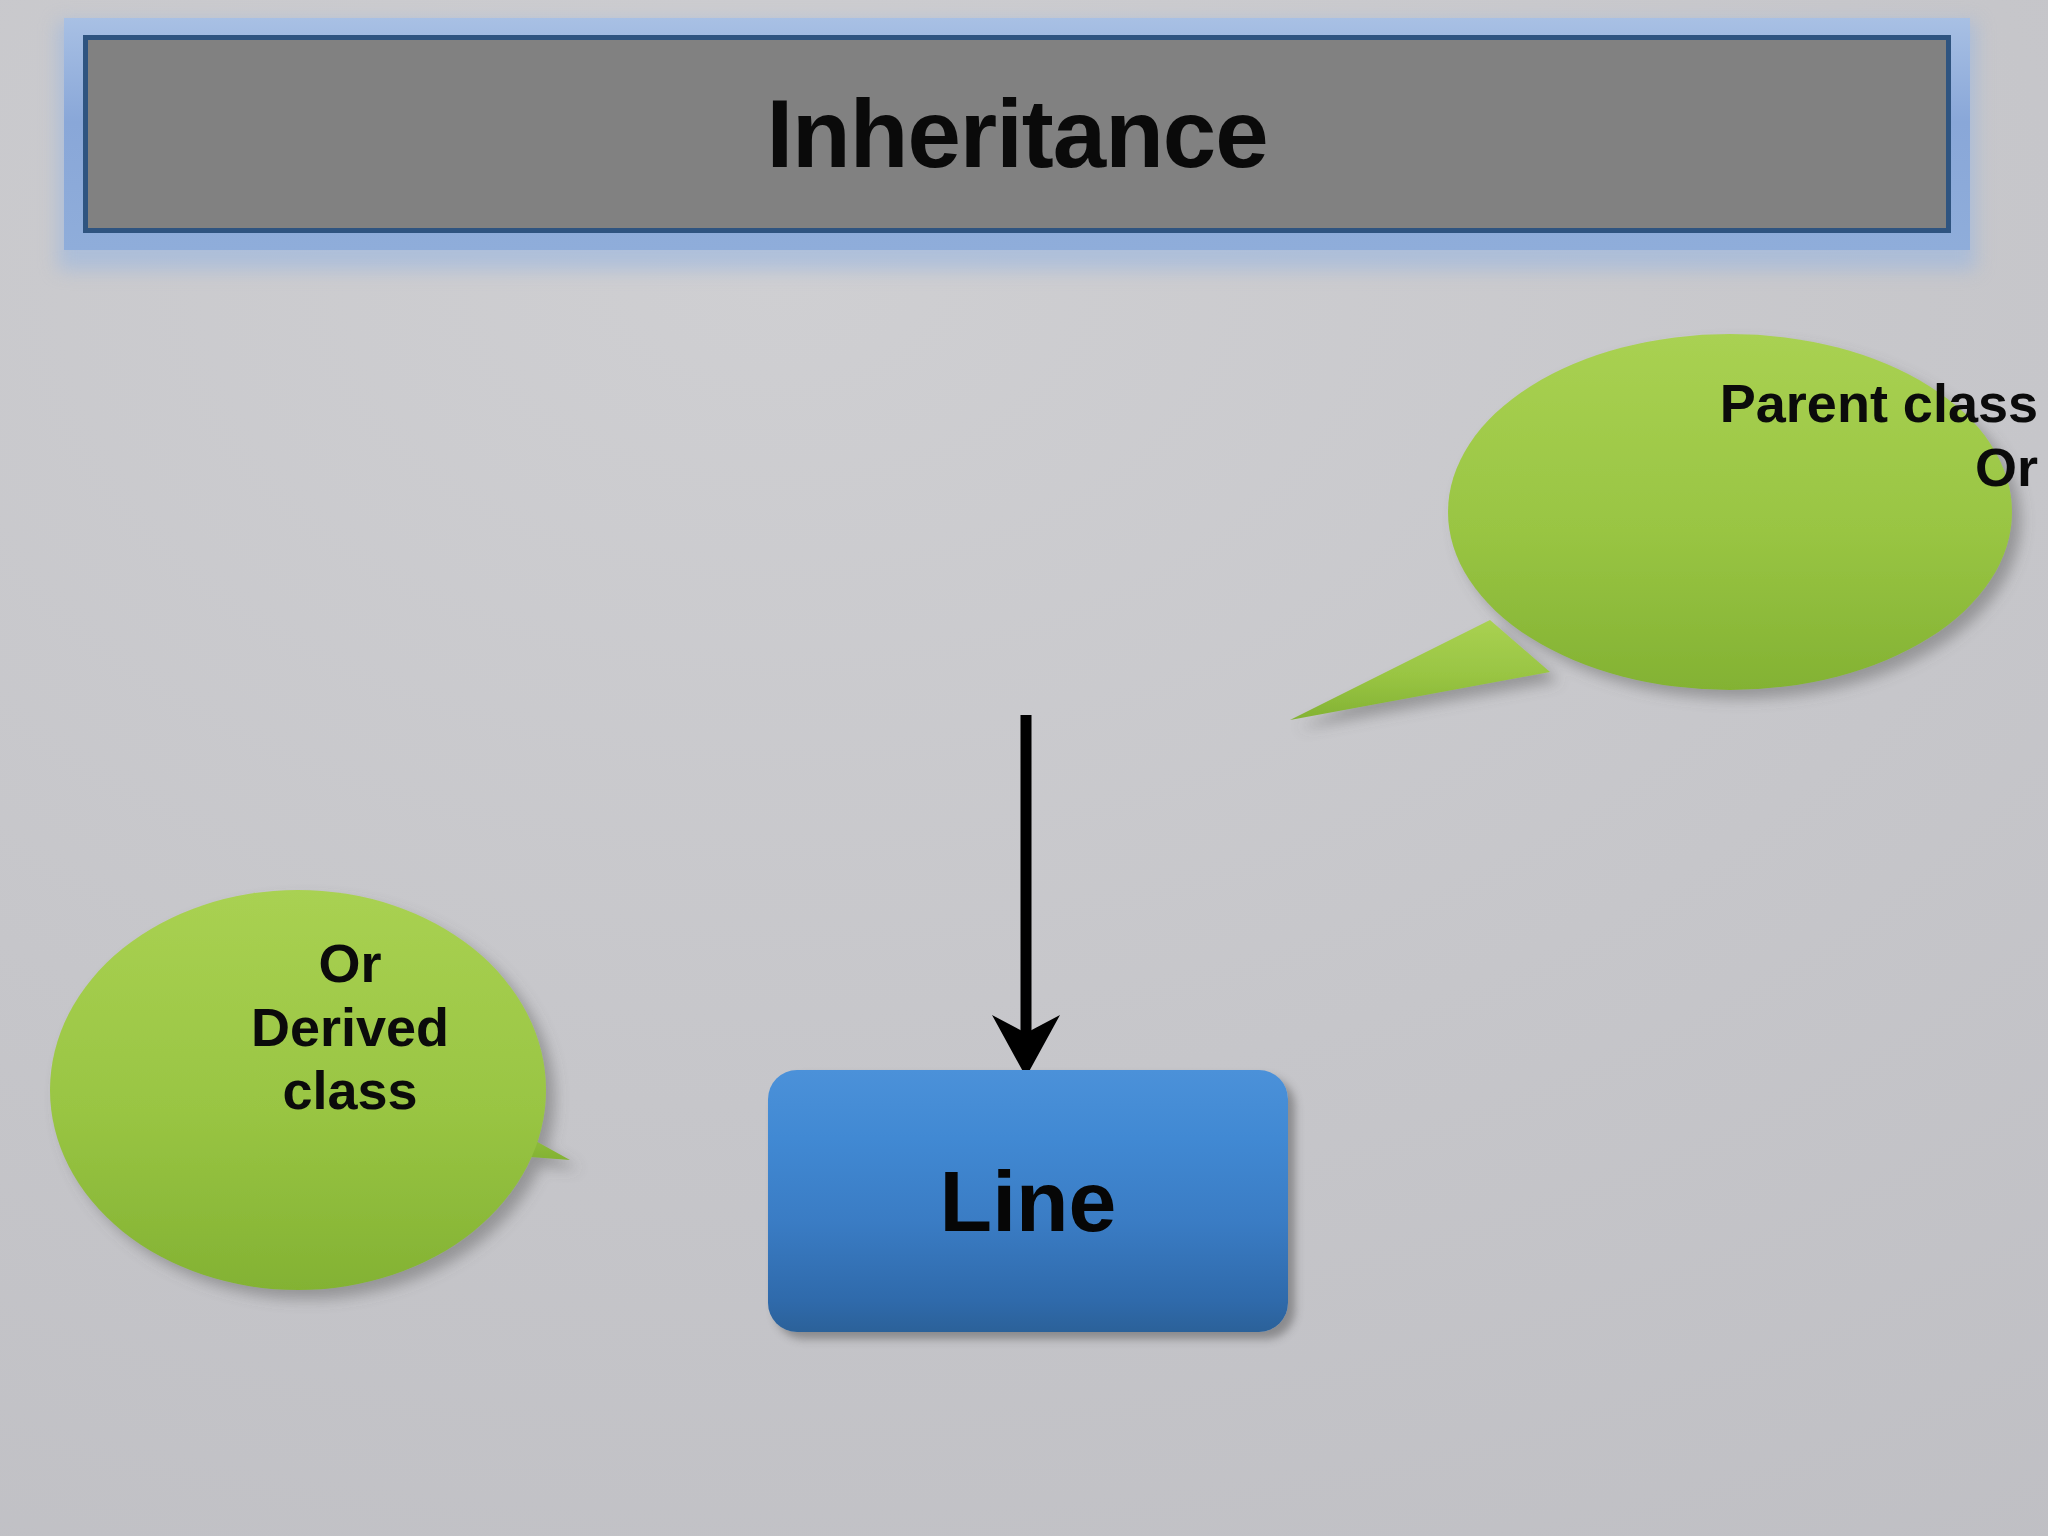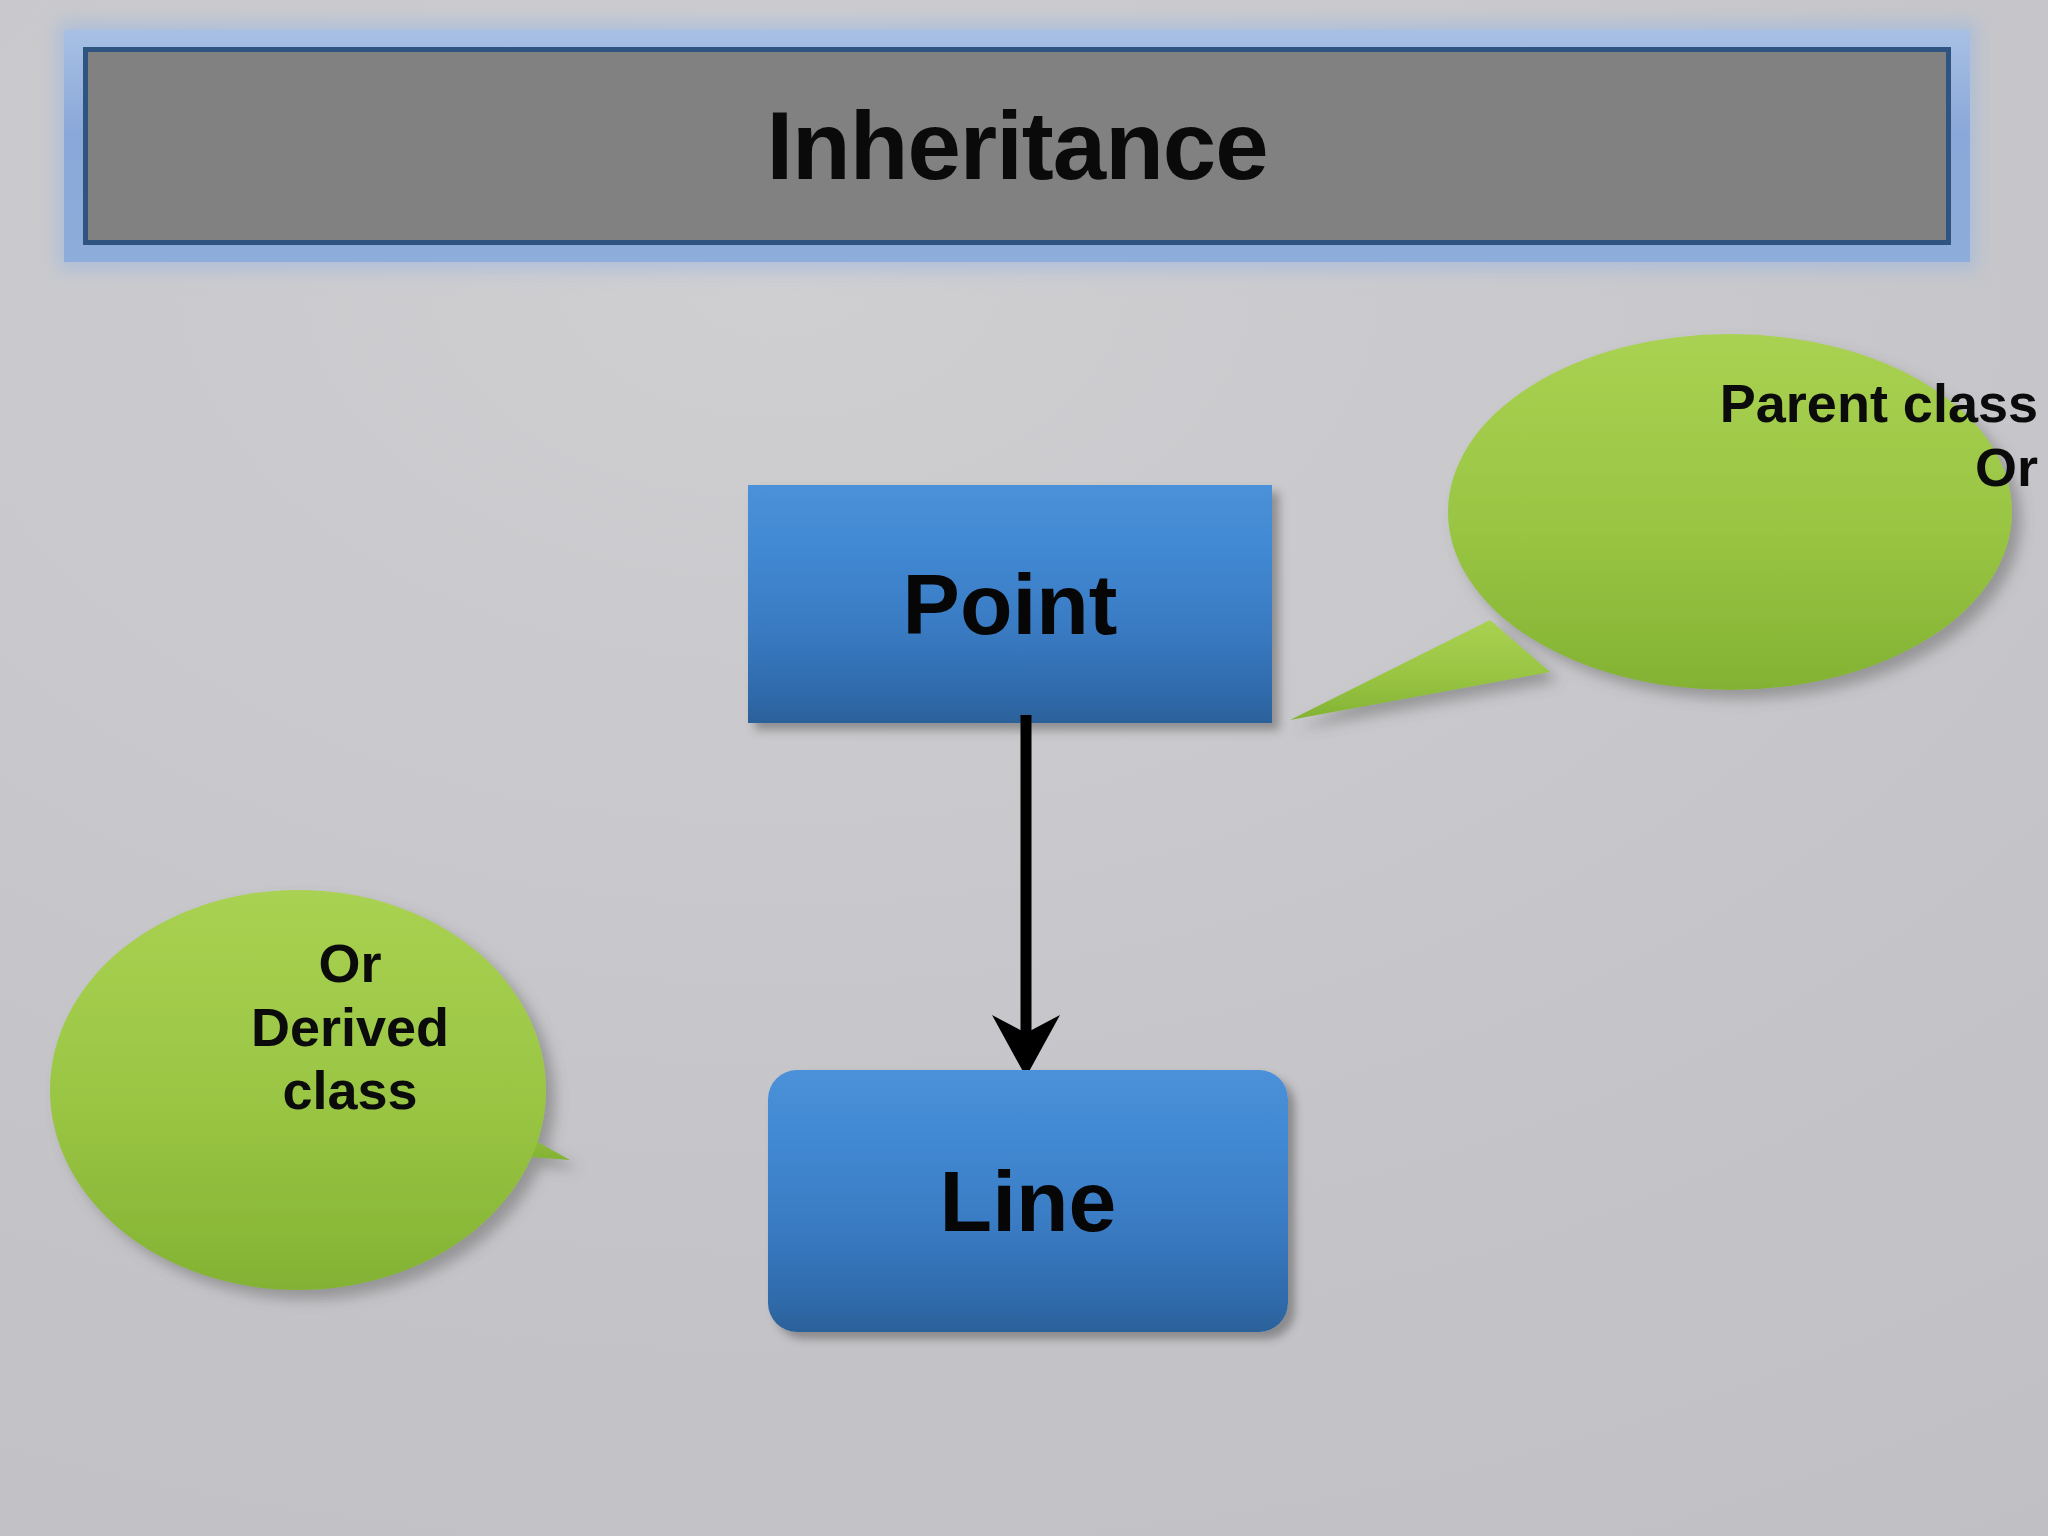--- a/index.html
+++ b/index.html
@@ -25,21 +25,21 @@
     top: 22px;
     width: 1918px;
     height: 248px;
     border-radius: 4px;
     background: rgba(150, 180, 225, 0.55);
     filter: blur(9px);
   }
   .title-outer {
     position: absolute;
     left: 64px;
-    top: 30px;
+    top: 18px;
     width: 1906px;
     height: 232px;
     background: linear-gradient(180deg, #a8c0e4 0%, #89a7d8 45%, #8fadda 100%);
     box-sizing: border-box;
     padding: 17px 19px 17px 19px;
   }
   .title-inner {
     position: relative;
     width: 100%;
     height: 100%;
@@ -136,23 +136,20 @@
 
 <div id="slide">
 
   <div class="title-glow"></div>
   <div class="title-outer">
     <div class="title-inner">
       <div class="title-text">Inheritance</div>
     </div>
   </div>
 
-  <div id="box-point" class="class-box">
-    <span class="label">Point</span>
-  </div>
 
   <svg id="arrow-point-to-line" viewBox="0 0 120 370">
     <line x1="56" y1="0" x2="56" y2="330" stroke="#000000" stroke-width="11"></line>
     <path d="M 56 362 L 22 300 L 56 318 L 90 300 Z" fill="#000000"></path>
   </svg>
 
   <div id="box-line" class="class-box">
     <span class="label">Line</span>
   </div>
 

